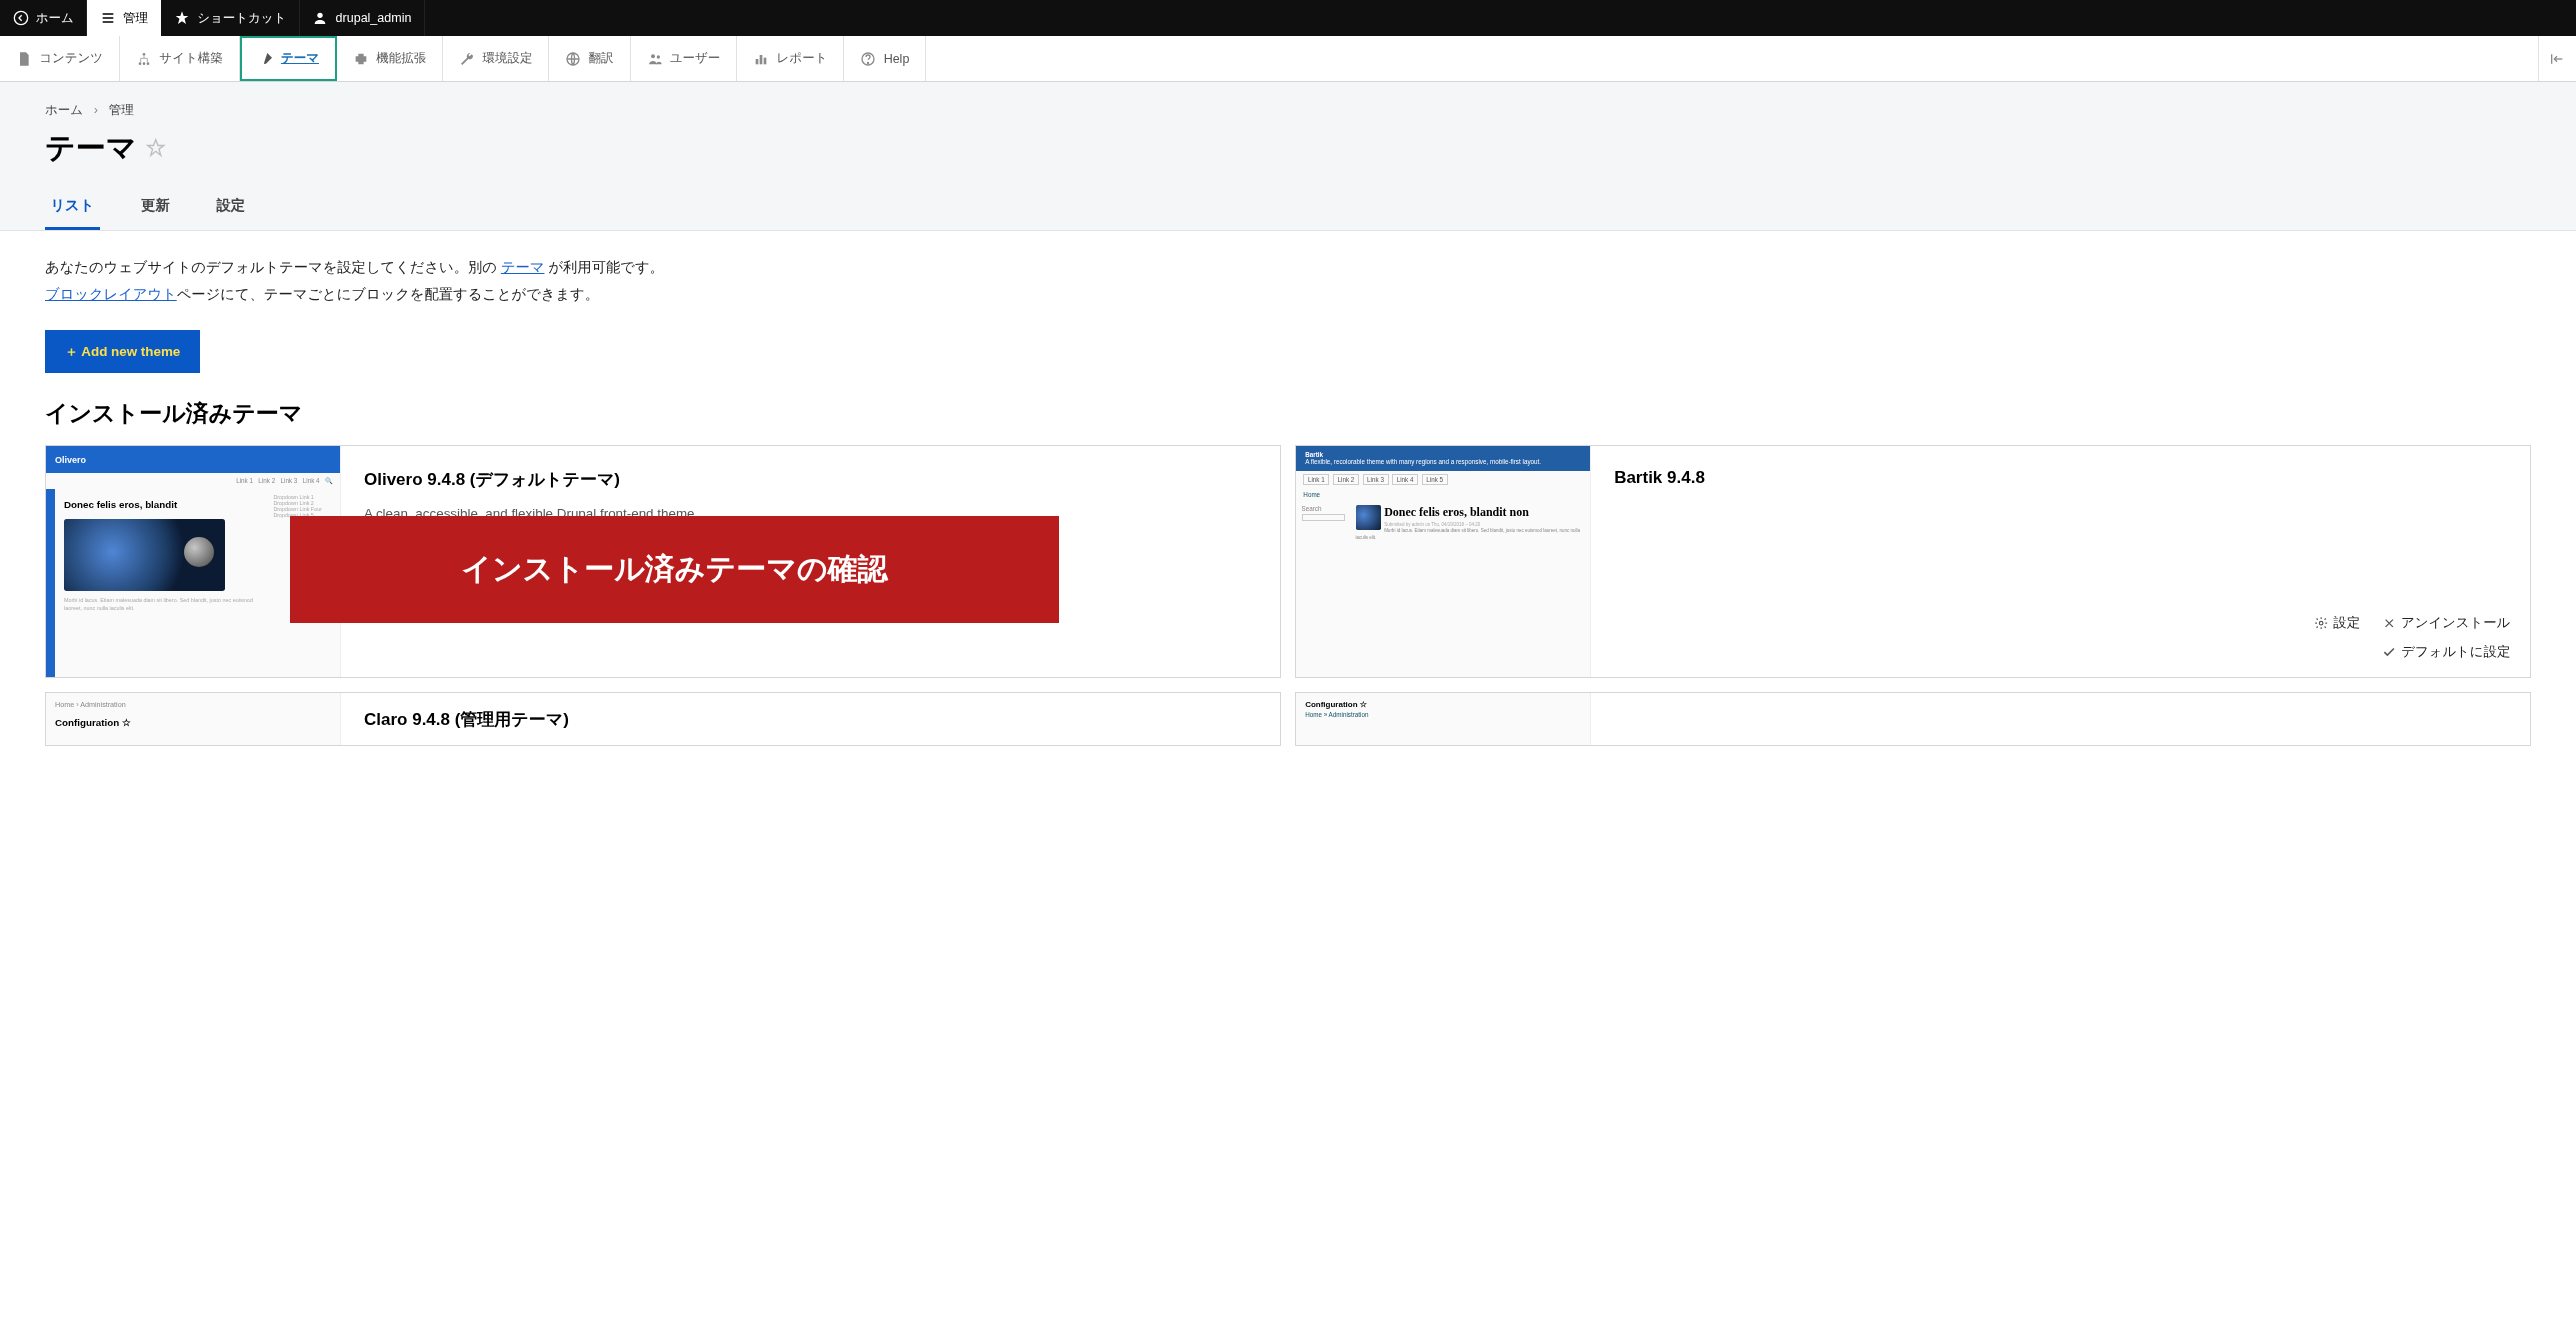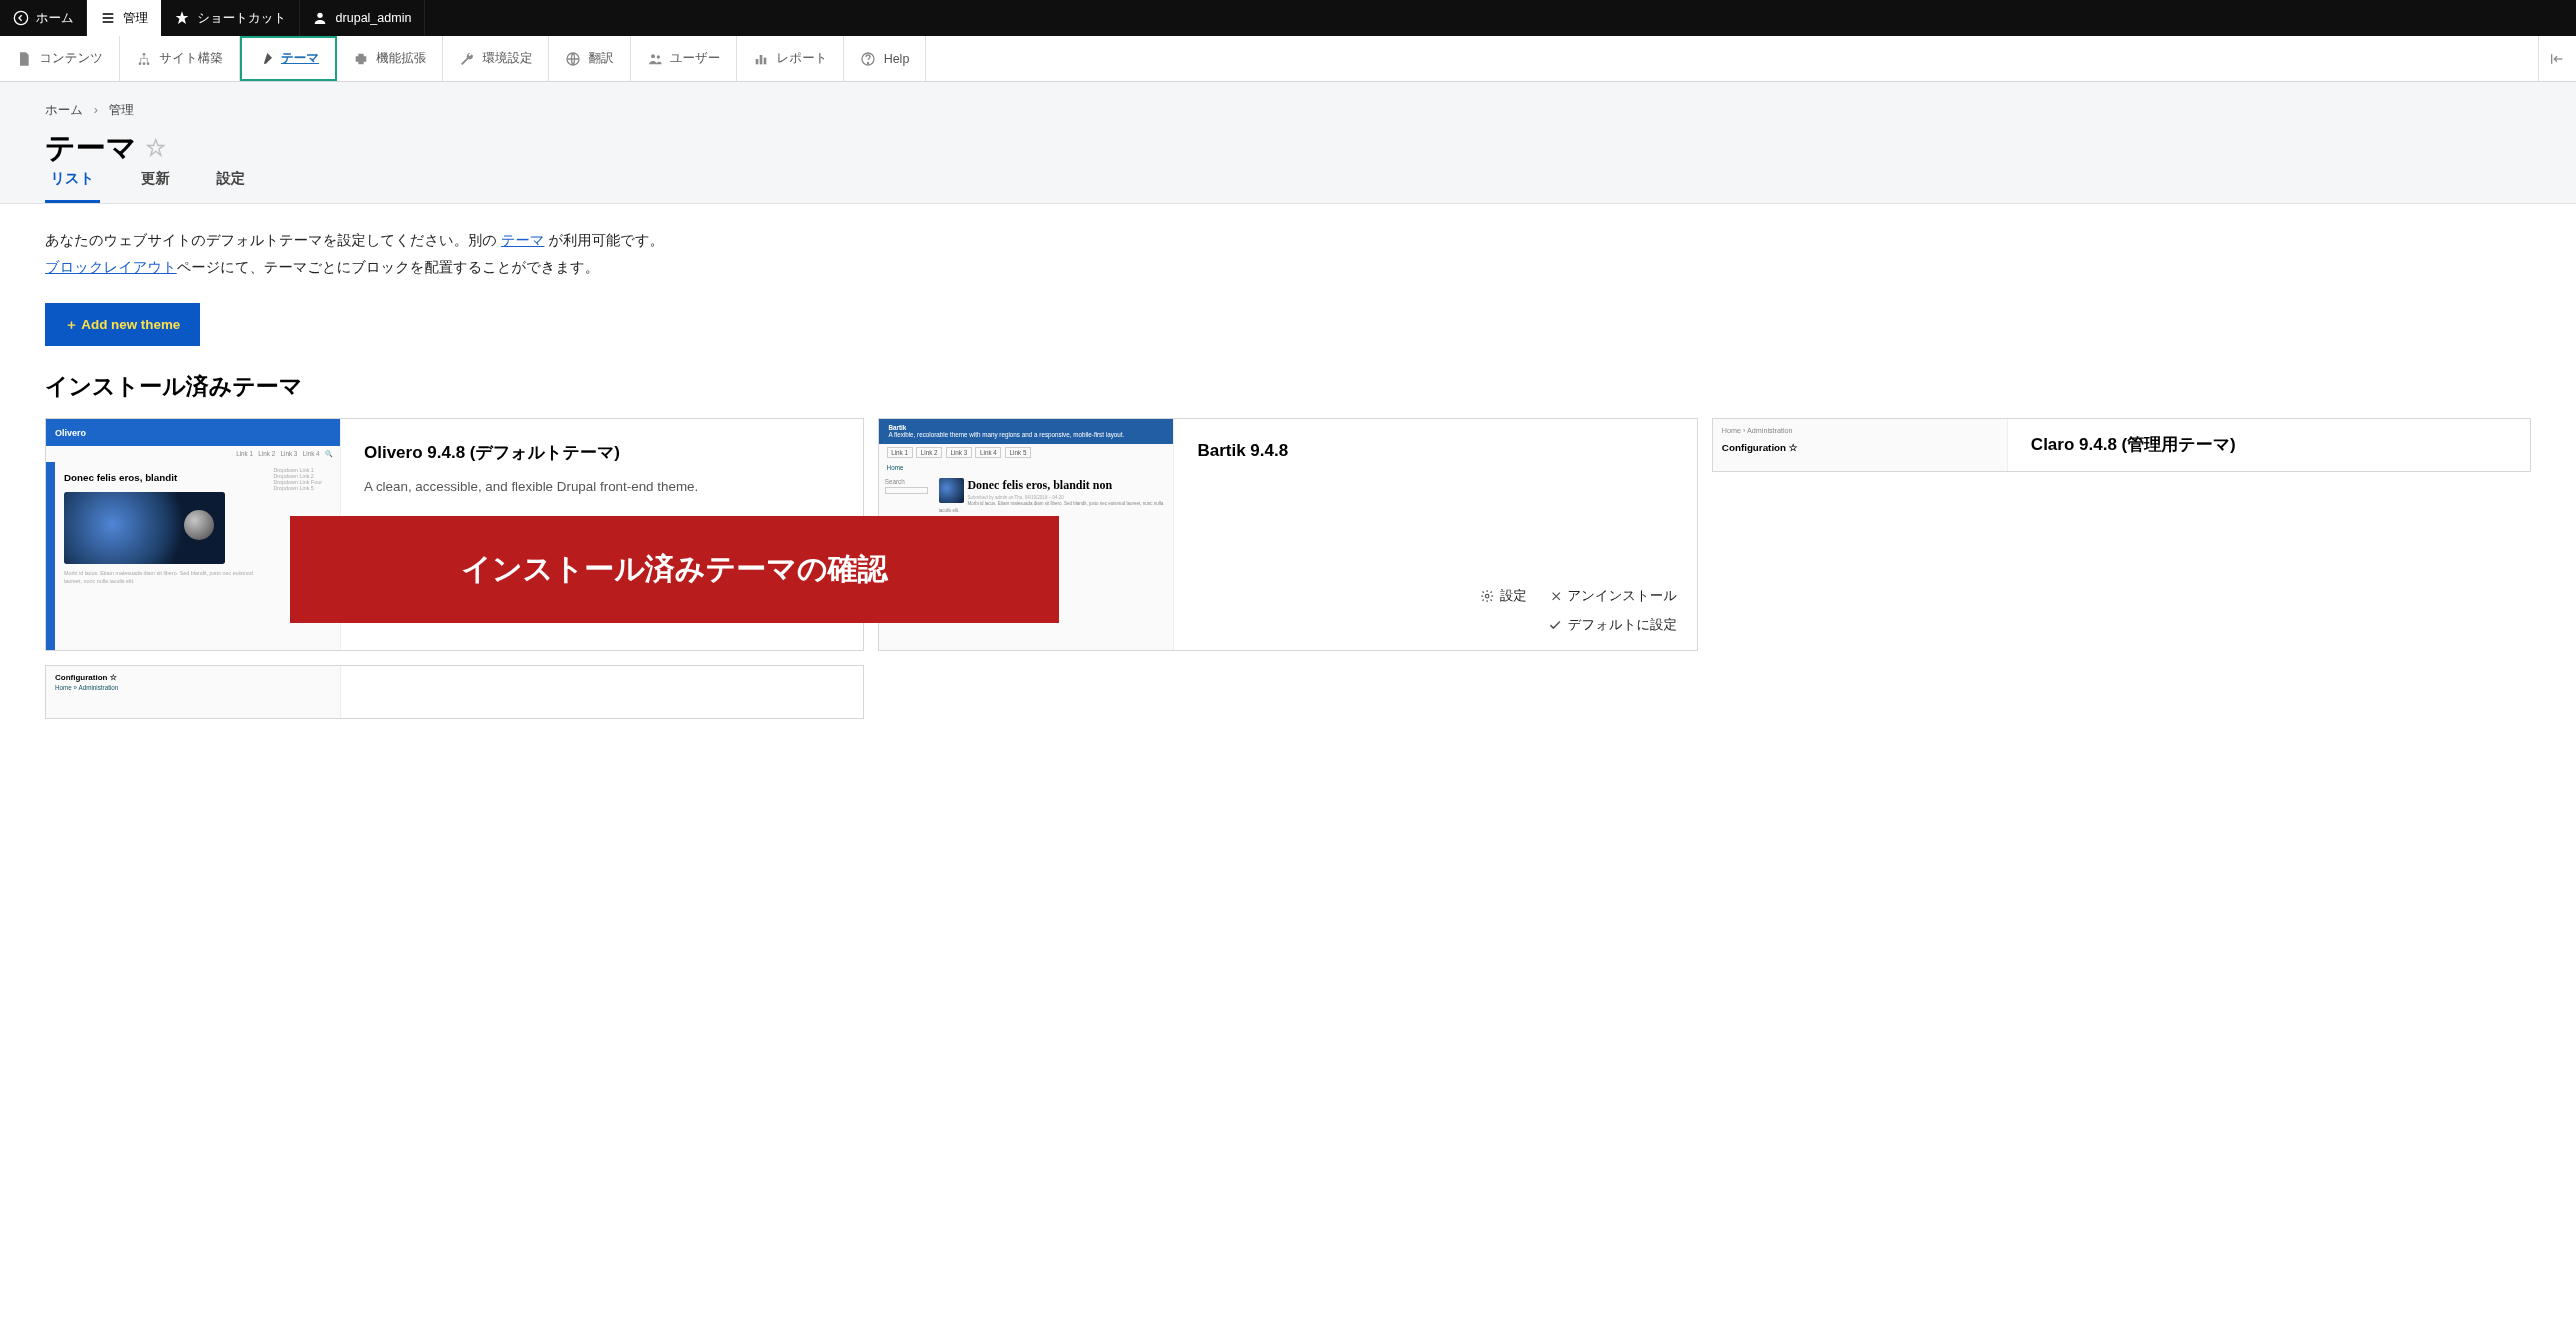--- a/index.html
+++ b/index.html
@@ -14,30 +14,30 @@
 .ab .item{display:flex;align-items:center;gap:7.2px;padding:0 16px;border-right:0.9px solid #e1e1e1;cursor:pointer;position:relative}
 .ab .item.hi{border:2.7px solid #1aa184;color:#1a6fb8;text-decoration:underline;font-weight:700}
 .ab-spacer{flex:1}
 .ab .collapse{display:flex;align-items:center;padding:0 10.7px;border-left:0.9px solid #e1e1e1;cursor:pointer}
 
 .region{padding:19.7px 45px 0}
 .bread{font-size:12.5px;color:#444;display:flex;gap:10.7px;align-items:center}
 .bread .sep{color:#888}
 h1.title{font-size:30px;font-weight:700;margin-top:9px;display:flex;align-items:center;gap:9px}
 .star-icon{width:21.5px;height:21.5px;color:#bdbdbd}
-.tabs{display:flex;gap:36px;font-size:14.3px;font-weight:700}
+.tabs{display:flex;gap:36px;margin-top:27px;font-size:14.3px;font-weight:700}
 .tab{padding:0 5.4px 12.5px;color:#444;cursor:pointer}
 .tab.active{color:#0a58c5;border-bottom:3.6px solid #0a58c5}
 
 main{padding:23px 45px}
 p.desc{font-size:14.3px;line-height:1.9;color:#222}
 a.lnk{color:#1a5fce;text-decoration:underline}
 .btn-primary{display:inline-block;background:#0a58c5;color:#fde047;font-weight:700;padding:12.5px 19.7px;margin-top:21.5px;border:none;font-size:13.4px;cursor:pointer}
 h2.section{font-size:23px;font-weight:700;margin:25px 0 16px}
-.cards{display:grid;grid-template-columns:1fr 1fr 1fr;gap:14.3px}
+.cards{display:grid;grid-template-columns:1fr 1fr;gap:14.3px}
 .card{border:0.9px solid #d6d6d6;display:flex;height:233px;overflow:hidden}
 .thumb{width:295px;border-right:0.9px solid #eee;background:#fafafa;display:flex;flex-direction:column;font-size:8px}
 .card .info{padding:21.5px 23px;flex:1;position:relative}
 .card h3{font-size:17px;font-weight:700;margin-bottom:12.5px}
 .card p.summary{color:#555;font-size:13.4px;line-height:1.6}
 .actions{position:absolute;bottom:16px;right:19.7px;display:flex;flex-direction:column;gap:10.7px;align-items:flex-end;font-size:13.4px}
 .actions .row{display:flex;gap:23px}
 .act{display:flex;align-items:center;gap:5.4px;color:#222;cursor:pointer}
 
 .t-olivero-hdr{background:#1c65c9;height:27px;color:#fff;display:flex;align-items:center;padding:0 9px;font-weight:700;font-size:9px}

